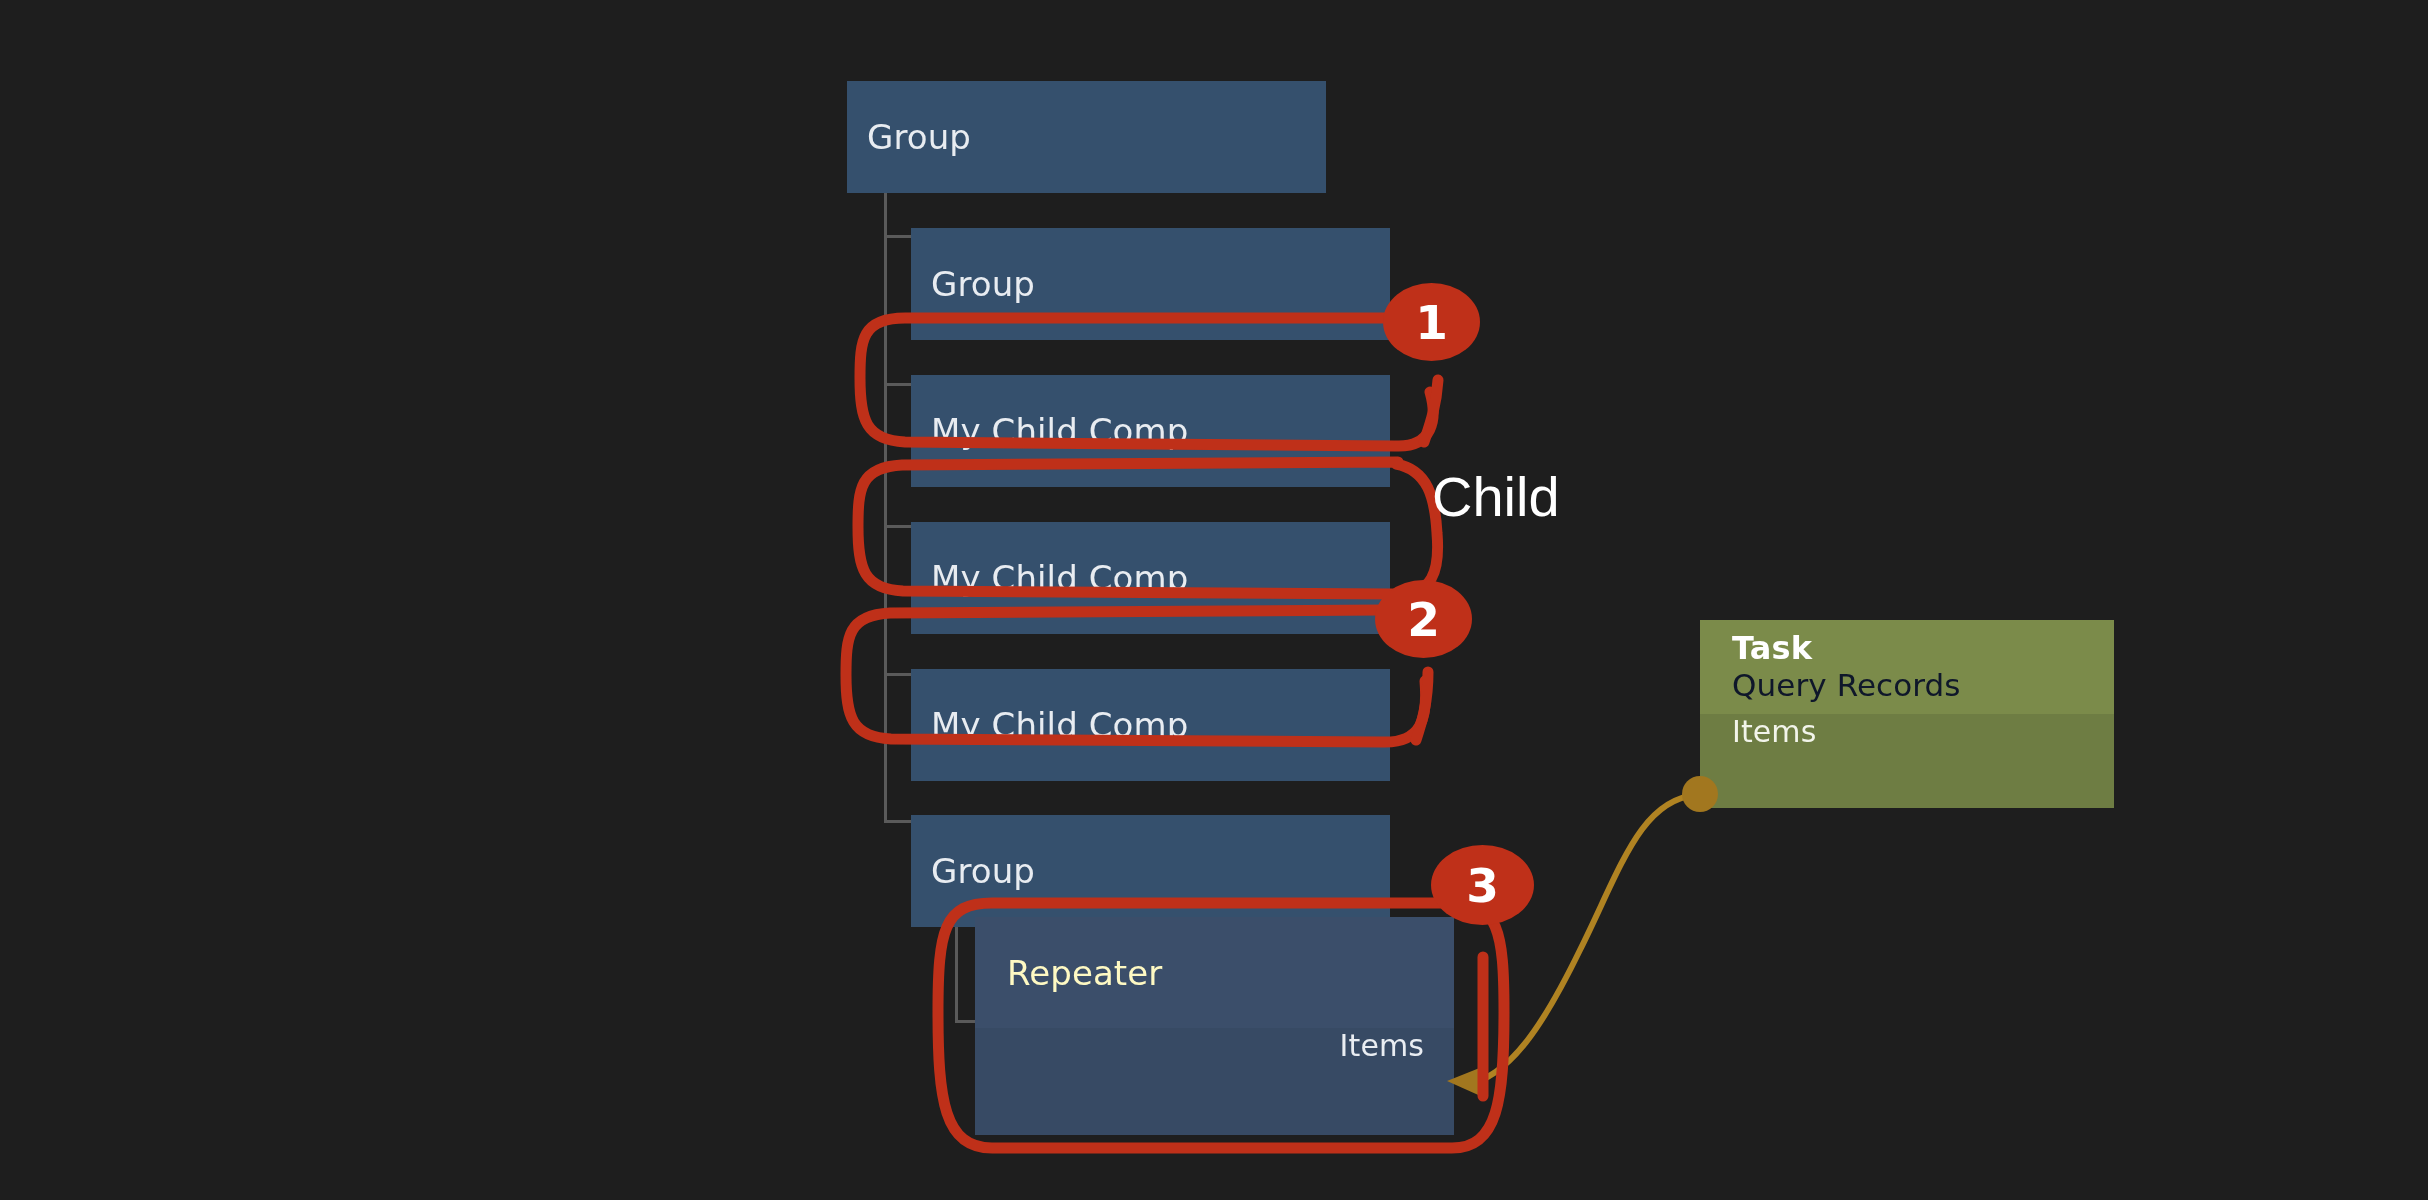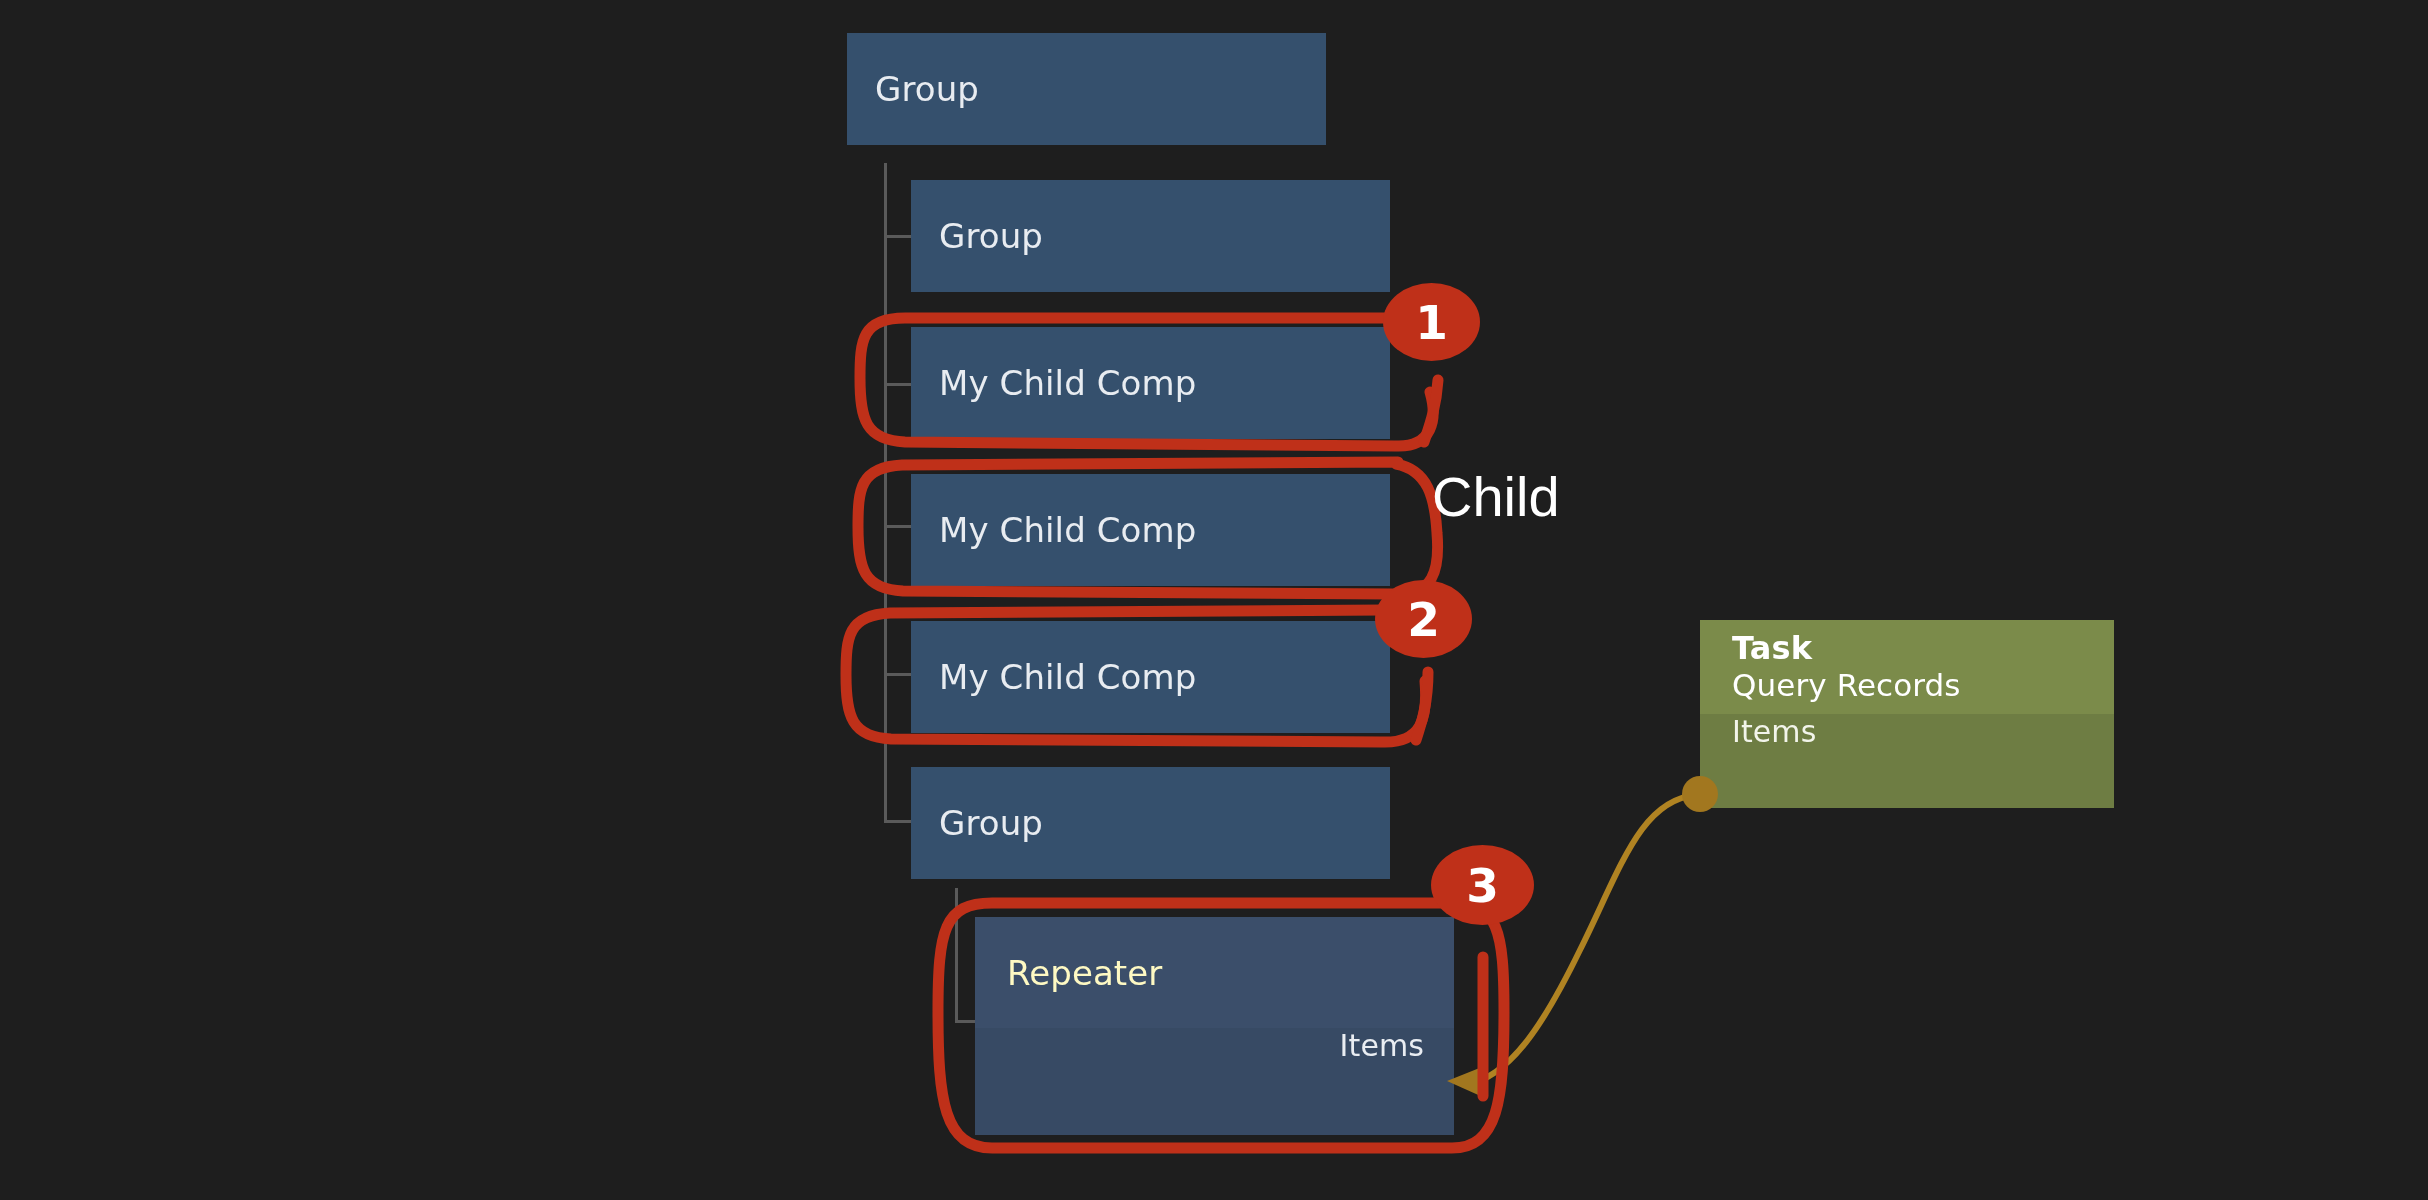--- a/index.html
+++ b/index.html
@@ -26,21 +26,22 @@
     display: flex;
     align-items: center;
     color: #e8ecf1;
     font-size: 34px;
     font-family: "DejaVu Sans", sans-serif;
     letter-spacing: 0.1px;
     white-space: nowrap;
   }
   .node.plain {
     background: #35506d;
-    padding-left: 28px;
+    padding-left: 20px;
+    margin-top: 48px;
   }
 
   
   .node.split {
     display: block;
     padding: 0;
     background: transparent;
   }
   .node .hdr {
     box-sizing: border-box;
@@ -80,21 +81,21 @@
     padding-left: 32px;
   }
   .task .hdr .title {
     font-size: 32px;
     font-weight: bold;
     color: #ffffff;
     line-height: 1.12;
   }
   .task .hdr .subtitle {
     font-size: 31px;
-    color: #ffffff;
+    color: #0f172a;
     line-height: 1.18;
   }
   .task .body .port {
     font-size: 30px;
     color: #f2f4ea;
   }
 
   
   .tree-spine {
     position: absolute;

